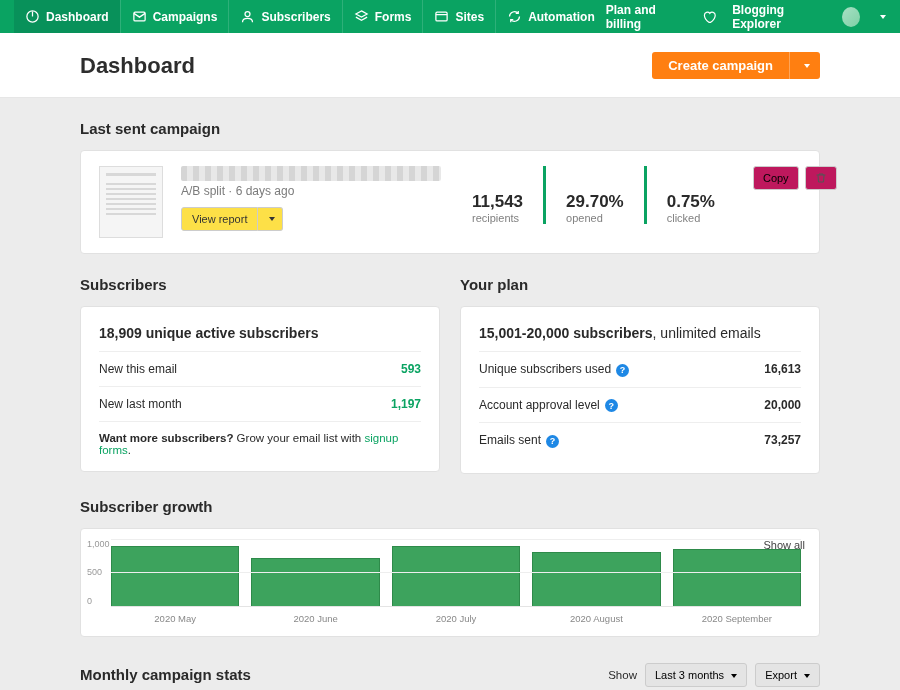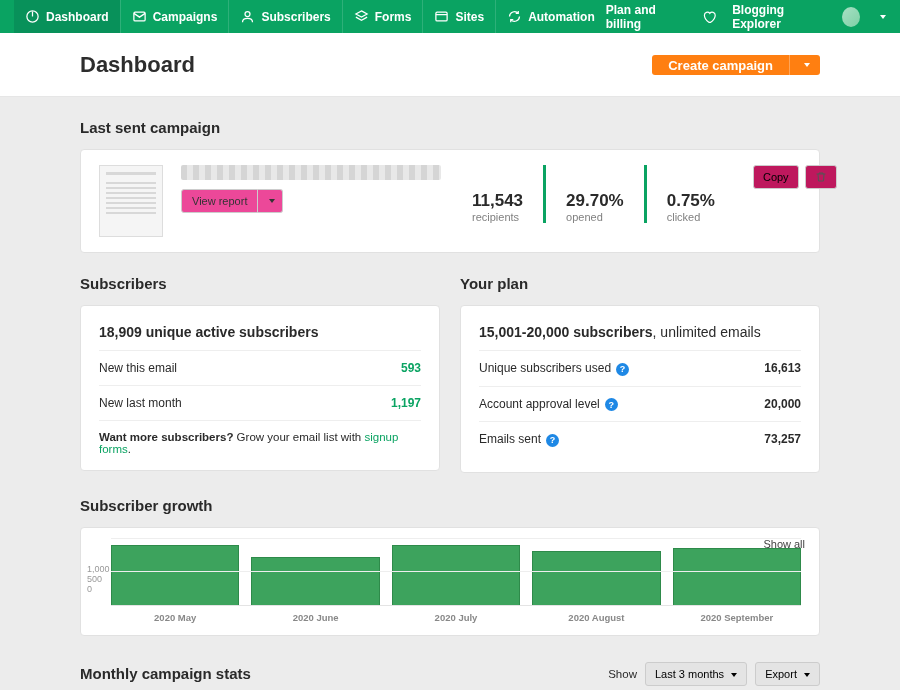--- a/index.html
+++ b/index.html
@@ -6,60 +6,60 @@
   body { font-family: -apple-system, BlinkMacSystemFont, "Segoe UI", Helvetica, Arial, sans-serif; background: #ececec; width: 900px; height: 690px; overflow: hidden; font-size: 13px; color: #2a2a2a; }
   .topnav { background: #0aa362; height: 33px; display: flex; align-items: center; padding: 0 14px; color: #fff; }
   .topnav-left { display: flex; align-items: center; gap: 0; }
   .nav-item { display: flex; align-items: center; gap: 6px; padding: 0 11px; height: 33px; font-size: 12px; font-weight: 600; cursor: pointer; border-left: 1px solid rgba(255,255,255,0.15); }
   .nav-item:first-child { border-left: none; background: #08915a; }
   .nav-item svg { width: 15px; height: 15px; }
   .topnav-right { margin-left: auto; display: flex; align-items: center; gap: 16px; font-size: 12px; font-weight: 600; }
   .avatar { width: 20px; height: 20px; border-radius: 50%; background: linear-gradient(135deg, #a8e0c5, #7ed0a5); }
   .header { background: #fff; padding: 19px 80px 18px; display: flex; align-items: center; justify-content: space-between; border-bottom: 1px solid #e6e6e6;}
   .header h1 { font-size: 22px; font-weight: 700; color: #2d2d2d; }
-  .create-btn { background: #ff7f11; color: #fff; border: none; height: 20px; border-radius: 3px; font-size: 13px; font-weight: 600; display: flex; align-items: center; }
+  .create-btn { background: #ff7f11; color: #fff; border: none; height: 27px; border-radius: 3px; font-size: 13px; font-weight: 600; display: flex; align-items: center; }
   .create-btn .main-b { padding: 0 16px; }
   .create-btn .caret-b { padding: 0 10px; border-left: 1px solid rgba(255,255,255,0.3); height: 100%; display: flex; align-items: center;}
   .content { padding: 22px 80px 0; }
   .section-title { font-size: 15px; font-weight: 700; margin-bottom: 13px; }
   .card { background: #fff; border: 1px solid #e1e1e1; border-radius: 4px; padding: 15px 18px; }
   .last-campaign { display: flex; gap: 18px; align-items: flex-start; }
   .thumb { width: 64px; height: 72px; border: 1px solid #ddd; background: #f5f5f5; position: relative; overflow: hidden; flex-shrink:0;}
   .thumb::before { content:""; position:absolute; top:6px; left:6px; right:6px; height:3px; background:#d8d8d8;}
   .thumb-lines { position:absolute; top:16px; left:6px; right:6px; display:flex; flex-direction:column; gap:3px;}
   .thumb-lines div{ height:2px; background:#d8d8d8;}
   .camp-main { flex: 0 0 260px; }
   .blurred { height: 15px; margin-bottom: 3px; background: repeating-linear-gradient(90deg, #d5d5d5 0 6px, #e8e8e8 6px 12px); border-radius:2px;}
   .camp-meta { color: #7b7b7b; font-size: 12px; margin-top: 2px; }
-  .btn-grey { background: #ec4899; border: 1px solid #ccc; border-radius: 3px; padding: 5px 10px; font-size: 11px; color: #333; display: inline-flex; align-items: center; gap: 5px; cursor: pointer; margin-top: 9px;}
+  .btn-grey { background: #fde047; border: 1px solid #ccc; border-radius: 3px; padding: 5px 10px; font-size: 11px; color: #333; display: inline-flex; align-items: center; gap: 5px; cursor: pointer; margin-top: 9px;}
   .stats-row { display: flex; gap: 0; margin-left: 8px; }
   .stat { padding: 0 20px; border-left: 3px solid #0aa362; }
   .stat:first-child { border-left: none; padding-left: 5px;}
   .stat .big { font-size: 17px; font-weight: 700; margin-top: 26px; }
   .stat .small { font-size: 11px; color: #808080; }
   .lc-right { margin-left: auto; display: flex; gap: 6px; }
   .icon-btn { background: #be185d; border: 1px solid #ccc; border-radius: 3px; padding: 5px 9px; font-size: 11px; display:flex; align-items:center; cursor:pointer;}
   .two-col { display: flex; gap: 20px; margin-top: 22px; }
   .two-col > div { flex: 1; }
   .sub-head { font-size: 14px; font-weight: 700; padding: 3px 0 10px; }
   .row-line { display: flex; justify-content: space-between; padding: 10px 0; border-top: 1px solid #eee; font-size: 12px; align-items: center;}
   .row-line:first-of-type{ border-top:none;}
   .green-v { color: #0aa362; font-weight: 700; }
   .row-line .val { font-weight: 700; }
   .cta-line { font-size: 11.5px; padding-top: 10px; border-top:1px solid #eee;}
   .cta-line a { color: #0aa362; text-decoration: none; }
   .help-icon { width:13px; height:13px; border-radius:50%; background:#1e88e5; color:#fff; font-size:9px; display:inline-flex; align-items:center; justify-content:center; margin-left:5px; font-weight:700;}
   .chart-card{ padding: 10px 18px 12px 30px; position:relative;}
   .chart-show-all{ position:absolute; top:10px; right:14px; font-size:11px; color:#444; cursor:pointer;}
   .chart-area{ display:flex; align-items:flex-end; height:68px; gap:12px; position:relative; border-bottom:1px solid #e4e4e4;}
-  .chart-area .yaxis{ position:absolute; left:-24px; top:16px; bottom:0; display:flex; flex-direction:column; justify-content:center; font-size:9px; color:#999;}
+  .chart-area .yaxis{ position:absolute; left:-24px; top:0; bottom:0; display:flex; flex-direction:column; justify-content:space-between; font-size:9px; color:#999;}
   .chart-area .grid{ position:absolute; left:0; right:0; top:0; bottom:0;}
   .chart-area .grid div{ position:absolute; left:0; right:0; border-top:1px solid #eee;}
   .bar{ flex:1; background:#3da35d; border:1px solid #2e8a4a; border-bottom:none;}
-  .xlabels{ display:flex; gap:12px; margin-top:6px; font-size:9.5px; color:#888;font-weight:bold;}
+  .xlabels{ display:flex; gap:12px; margin-top:6px; font-size:9.5px; color:#888;}
   .xlabels div{ flex:1; text-align:center;}
   .monthly-hdr{ display:flex; align-items:center; margin-top:26px;}
   .monthly-hdr .section-title{ margin-bottom:0;}
   .monthly-controls{ margin-left:auto; display:flex; align-items:center; gap:8px; font-size:11.5px;}
   .drop-btn{ background:#e4e4e4; border:1px solid #ccc; border-radius:3px; padding:5px 9px; font-size:11px; cursor:pointer;}
   .caret-down{ display:inline-block; width:0; height:0; border-left:3px solid transparent; border-right:3px solid transparent; border-top:4px solid currentColor; margin-left:4px; vertical-align:middle;}
 </style>
 </head>
 <body>
 
@@ -139,20 +139,21 @@
             <div></div>
             <div></div>
             <div></div>
             <div></div>
             <div></div>
             <div></div>
           </div>
       </div>
       <div class="camp-main">
         <div class="blurred"></div>
+        <div class="camp-meta">A/B split · 6 days ago</div>
         <div style="display:flex;gap:0;margin-top:9px;">
           <button class="btn-grey" style="margin-top:0;border-radius:3px 0 0 3px;">
               <span>View report</span>
             </button>
           <button class="btn-grey" style="margin-top:0;border-left:none;border-radius:0 3px 3px 0;padding:5px 7px;">
               <span class="caret-down"></span>
             </button>
         </div>
       </div>
       <div class="stats-row">

